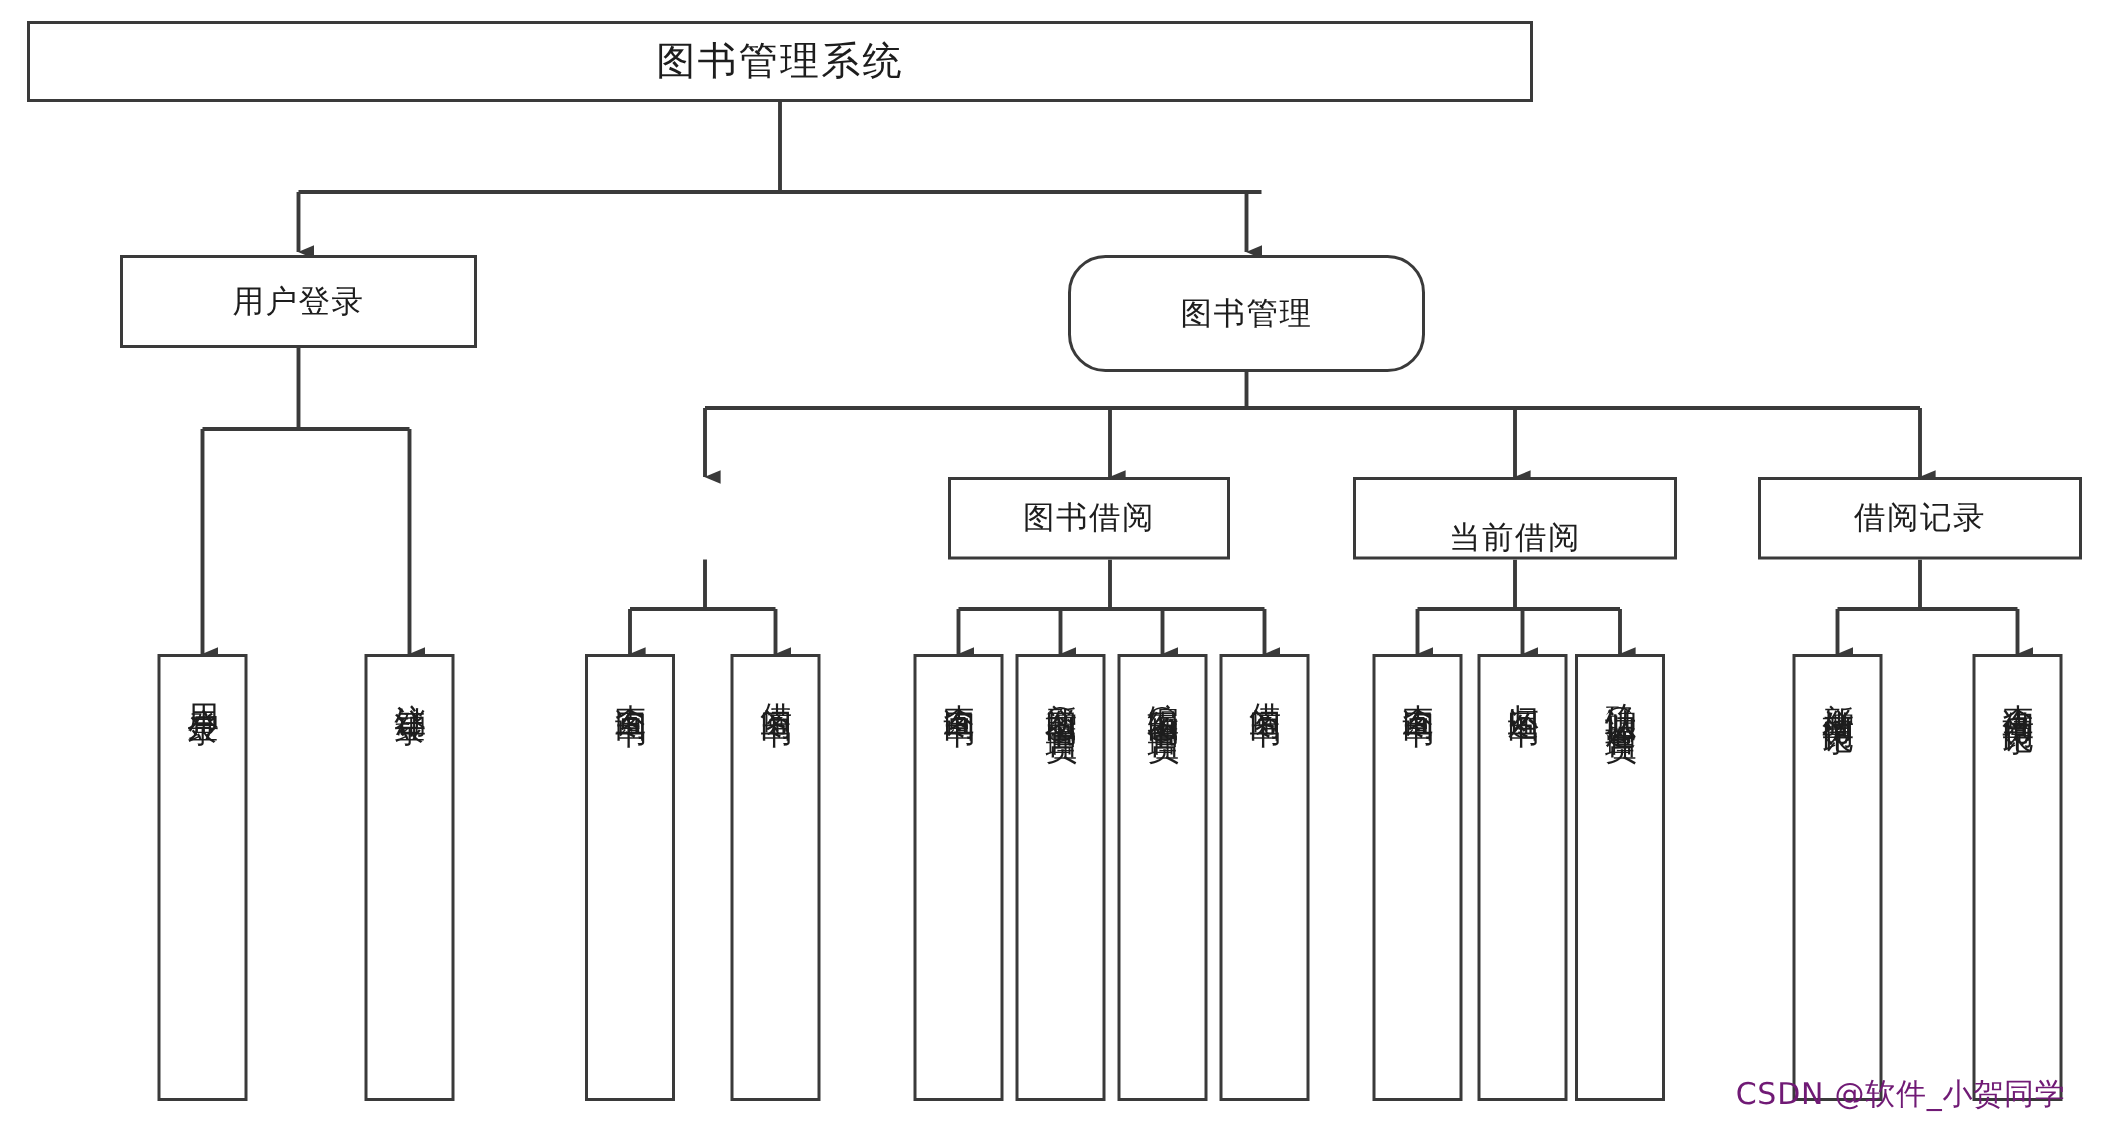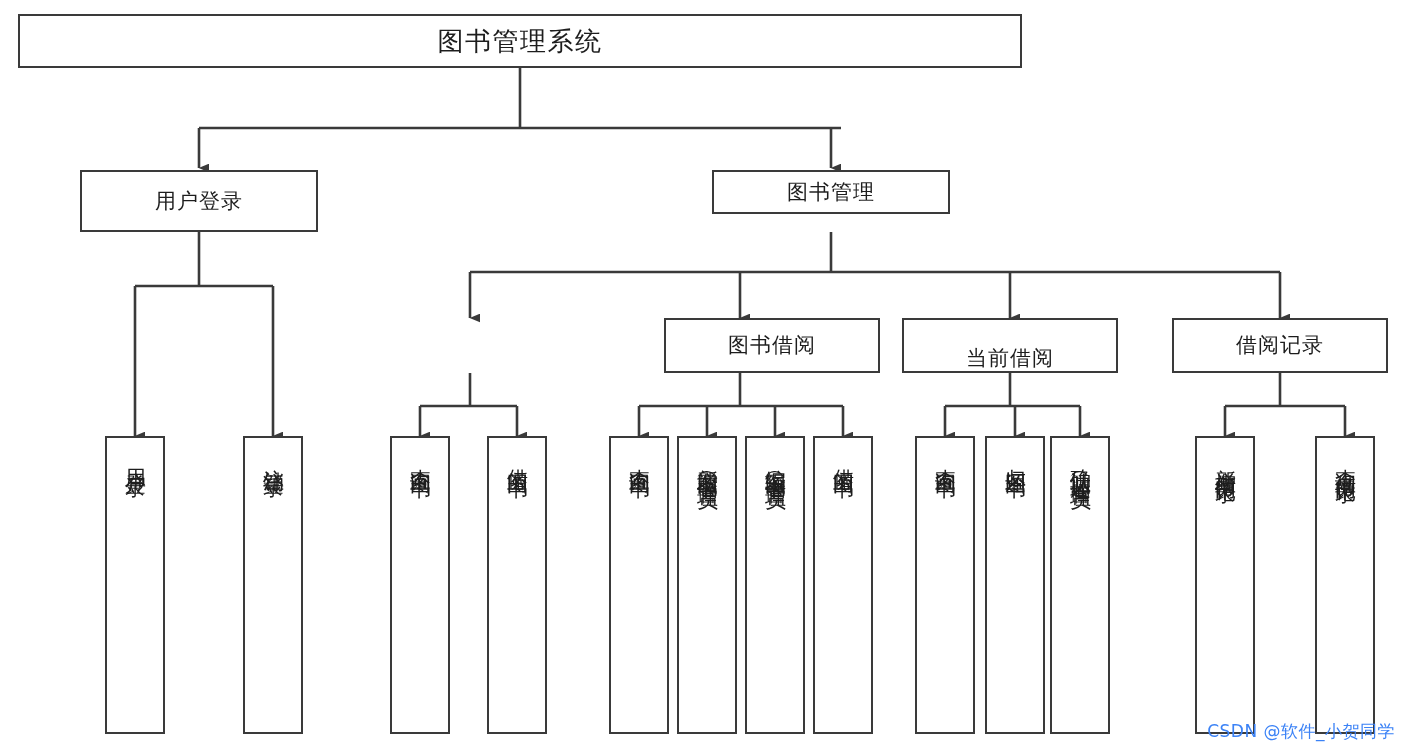--- a/index.html
+++ b/index.html
@@ -60,24 +60,24 @@
   .node.vert .label {
     writing-mode: vertical-rl;
     text-orientation: upright;
     font-size: 21px;
     letter-spacing: 3px;
     line-height: 1;
     white-space: pre;
   }
   #watermark {
     position: absolute;
-    right: 10px;
+    right: 28px;
     bottom: 4px;
-    font-size: 17px;
-    color: #3b82f6;
+    font-size: 20px;
+    color: #701a75;
     letter-spacing: 0.5px;
     white-space: nowrap;
     user-select: none;
   }
 </style>
 </head>
 <body>
 
 <div id="diagram-root">
 
@@ -132,26 +132,26 @@
   </svg>
 
   <div class="node root horiz" style="left:18px; top:14px; width:1004px; height:54px;">
     <span class="label">图书管理系统</span>
   </div>
 
   <div class="node horiz" style="left:80px; top:170px; width:238px; height:62px;">
     <span class="label">用户登录</span>
   </div>
 
-  <div class="node horiz" style="left:712px; top:170px; width:238px; height:44px;">
+  <div class="node horiz" style="left:712px; top:170px; width:238px; height:78px;border-radius:25px;">
     <span class="label">图书管理</span>
   </div>
 
 
-  <div class="node horiz" style="left:632px; top:318px; width:216px; height:55px;margin-left:32px;">
+  <div class="node horiz" style="left:632px; top:318px; width:188px; height:55px;">
     <span class="label">图书借阅</span>
   </div>
 
   <div class="node horiz" style="left:902px; top:318px; width:216px; height:55px;align-items:flex-end;">
     <span class="label">当前借阅</span>
   </div>
 
   <div class="node horiz" style="left:1172px; top:318px; width:216px; height:55px;">
     <span class="label">借阅记录</span>
   </div>

